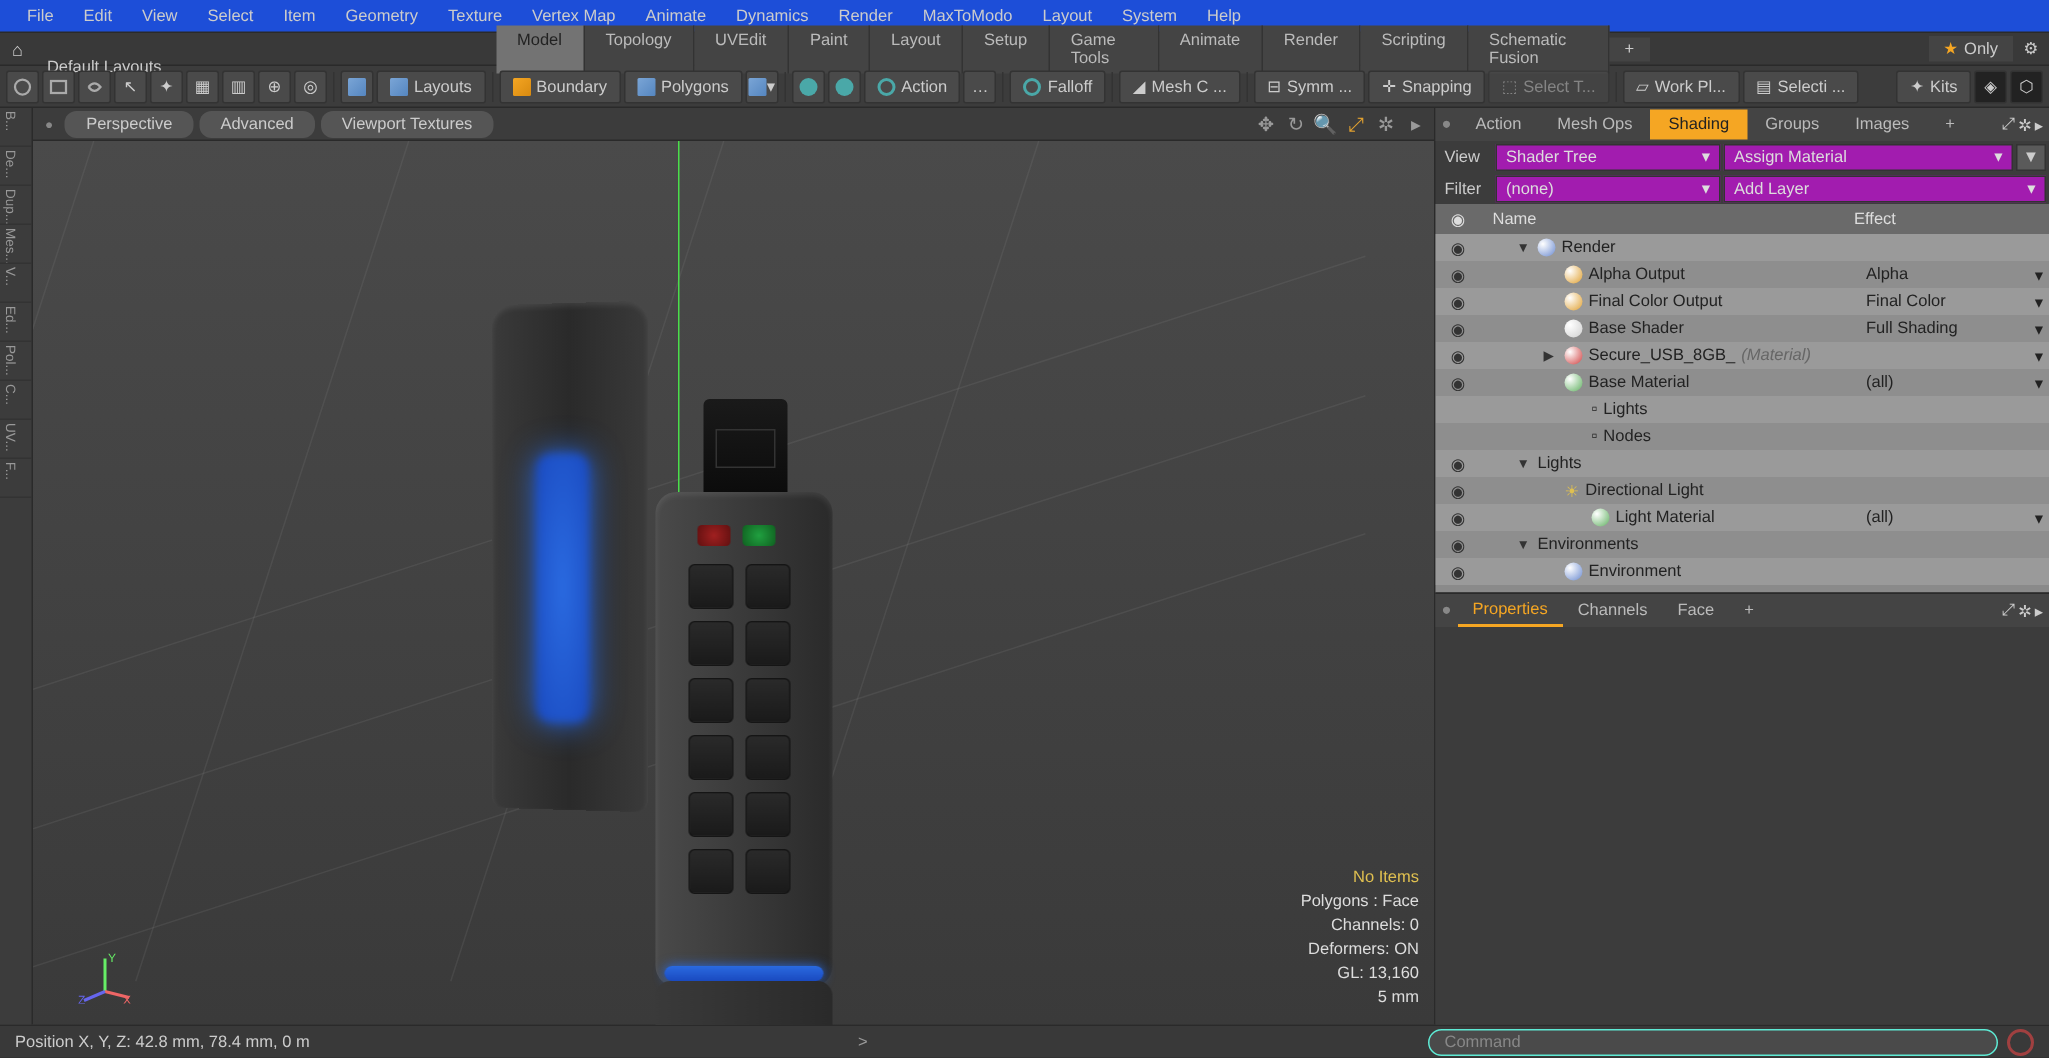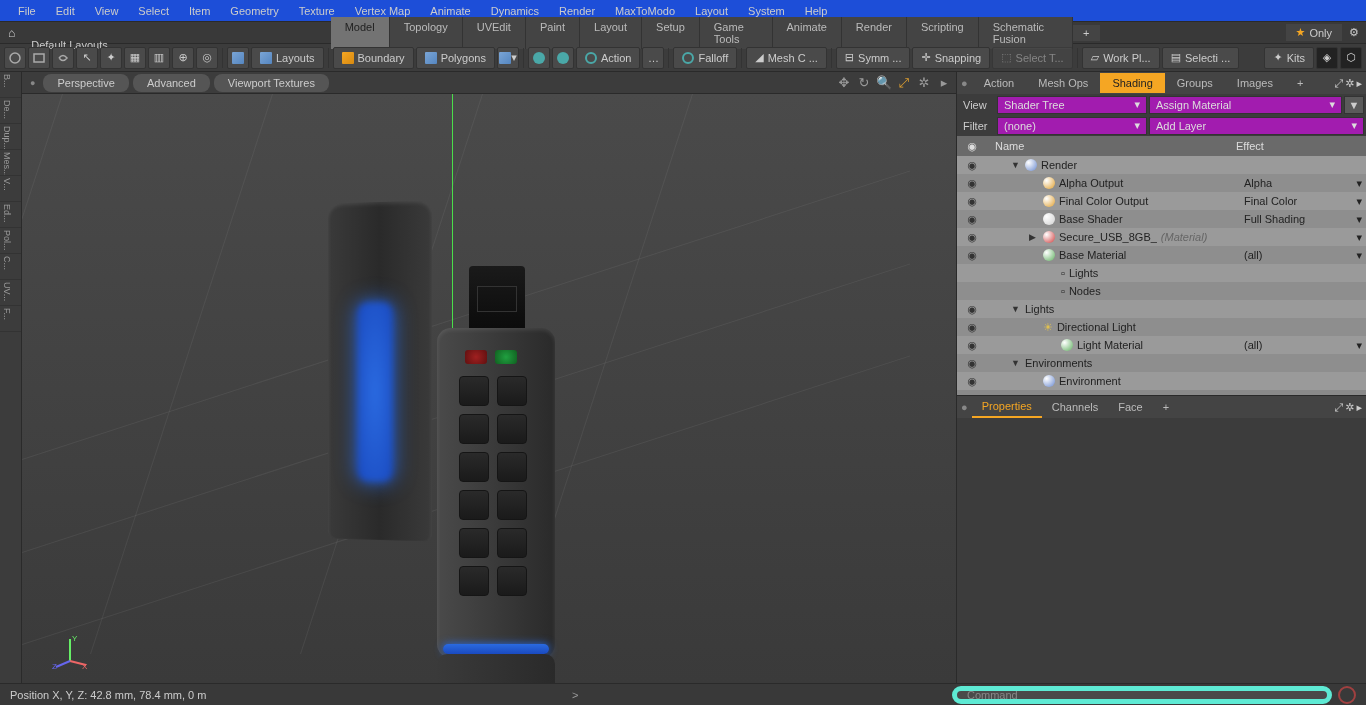--- a/index.html
+++ b/index.html
@@ -96,21 +96,21 @@
 .effect { width: 122px; color: #222; display: flex; align-items: center; }
 
 
 .props-panel { height: 288px; background: #3c3c3c; border-top: 1px solid #2a2a2a; }
 .props-tabs { height: 22px; display: flex; align-items: center; background: #444; }
 .props-tab { padding: 4px 10px; color: #bbb; font-size: 11px; }
 .props-tab.active { color: #f5a623; border-bottom: 2px solid #f5a623; }
 
 
 .statusbar { height: 22px; background: #393939; display: flex; align-items: center; padding: 0 10px; border-top: 1px solid #2a2a2a; font-size: 11px; color: #ccc; }
-.cmd-input { margin-left: auto; width: 380px; height: 18px; background: #4a4a4a; border: 5px solid #5eead4; border-radius: 9px; padding: 0 10px; color: #888; display: flex; align-items: center; }
+.cmd-input { margin-left: auto; width: 380px; height: 18px; background: #4a4a4a; border: 1px solid #5eead4; border-radius: 9px; padding: 0 10px; color: #888; display: flex; align-items: center; }
 .cmd-prefix { margin-right: 8px; color: #999; }
 .rec-btn { width: 18px; height: 18px; border-radius: 50%; border: 2px solid #a04040; margin-left: 6px; }
 
 svg { display: block; }
 </style>
 </head>
 <body>
 
 <div class="menubar" id="menubar">
     <span>File</span>
@@ -293,20 +293,28 @@
             <div class="usb2-key" style="left:60px;top:162px;"></div>
           <div class="usb2-key" style="left:22px;top:200px;"></div>
             <div class="usb2-key" style="left:60px;top:200px;"></div>
           <div class="usb2-key" style="left:22px;top:238px;"></div>
             <div class="usb2-key" style="left:60px;top:238px;"></div>
         </div>
         <div class="usb2-ring"></div>
         <div class="usb2-base"></div>
       </div>
 
+      <div class="vp-info">
+        <div class="hl">No Items</div>
+        <div>Polygons : Face</div>
+        <div>Channels: 0</div>
+        <div>Deformers: ON</div>
+        <div>GL: 13,160</div>
+        <div>5 mm</div>
+      </div>
       <div class="vp-axis-widget">
         <svg width="36" height="36">
           <line x1="18" y1="28" x2="18" y2="6" stroke="#6e6" stroke-width="2"></line>
           <line x1="18" y1="28" x2="34" y2="32" stroke="#e66" stroke-width="2"></line>
           <line x1="18" y1="28" x2="4" y2="34" stroke="#66e" stroke-width="2"></line>
           <text x="20" y="8" fill="#6e6" font-size="8">Y</text>
           <text x="30" y="36" fill="#e66" font-size="8">X</text>
           <text x="0" y="36" fill="#66e" font-size="8">Z</text>
         </svg>
       </div>

